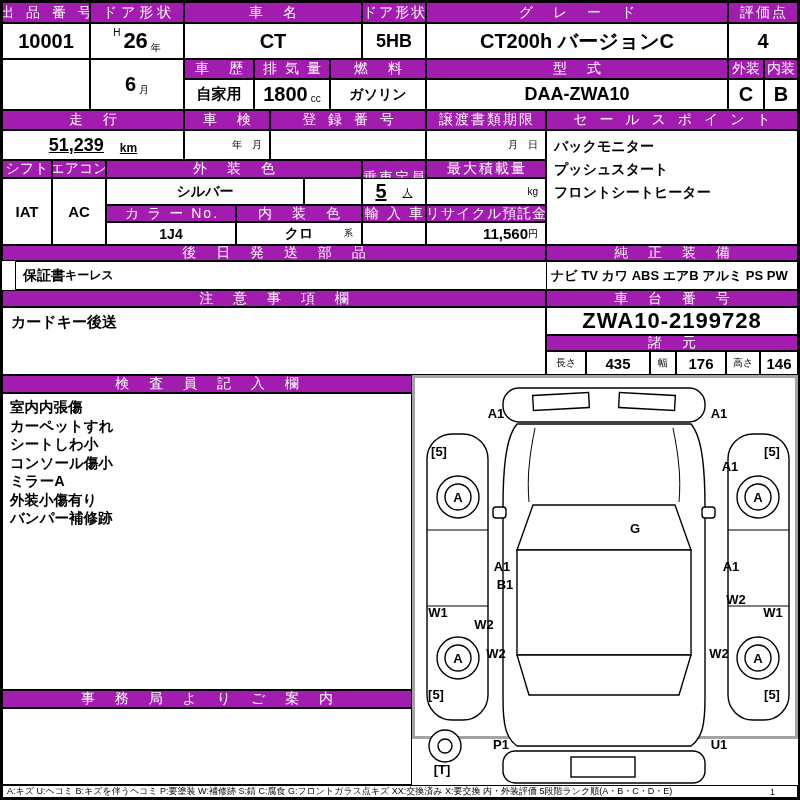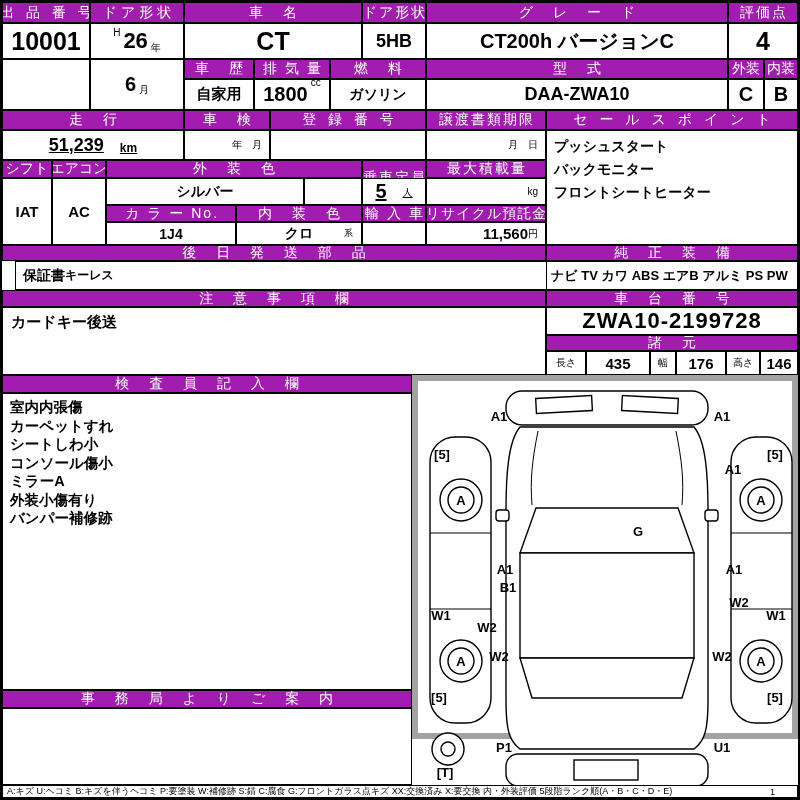--- a/index.html
+++ b/index.html
@@ -5,34 +5,34 @@
   html,body{margin:0;padding:0;background:#e8e8e8;}
   body{font-family:"Liberation Sans","DejaVu Sans",sans-serif;color:#000;}
   #sheet{position:relative;width:800px;height:800px;background:#fff;border:2px solid #000;box-sizing:border-box;overflow:hidden;}
   .cell{position:absolute;box-sizing:border-box;border:1px solid #000;display:flex;align-items:center;justify-content:center;overflow:hidden;background:#fff;white-space:nowrap;}
   .hdr{background:#a21caf;color:#fff;font-size:14px;letter-spacing:4px;text-indent:4px;font-weight:normal;}
   .sp8{letter-spacing:8px;text-indent:8px;}
   .sp2{letter-spacing:2px;text-indent:2px;}
   .left{justify-content:flex-start;padding-left:7px;}
   .right{justify-content:flex-end;padding-right:7px;}
   .topleft{align-items:flex-start;justify-content:flex-start;padding:5px 8px;}
-  .big{font-size:25px;font-weight:bold;}
+  .big{font-size:20px;font-weight:bold;}
   .f22{font-size:22px;font-weight:bold;}
   .f20{font-size:20px;font-weight:bold;}
   .f18{font-size:18px;font-weight:bold;}
   .f16{font-size:20px;font-weight:bold;}
   .f15{font-size:15px;font-weight:bold;}
   .f14{font-size:14px;font-weight:bold;}
   .f13{font-size:13px;font-weight:bold;}
   .sm{font-size:10px;font-weight:normal;}
   .xs{font-size:9px;font-weight:normal;}
   .list{display:block;padding:4px 7px;}
   .sales-line{font-size:14px;font-weight:bold;line-height:23px;}
   .note-line{font-size:14.5px;font-weight:bold;line-height:18.5px;}
-  #diagram{position:absolute;left:410px;top:373px;width:386px;height:364px;border:6px solid #a3a3a3;box-sizing:border-box;background:#fff;}
+  #diagram{position:absolute;left:410px;top:373px;width:386px;height:364px;border:3px solid #a3a3a3;box-sizing:border-box;background:#fff;}
   #diagram svg{position:absolute;left:0;top:0;}
   .marker{position:absolute;transform:translate(-50%,-50%);font-weight:bold;font-size:13px;white-space:nowrap;z-index:3;}
   .legendbar{font-size:9px;justify-content:space-between;padding:0 22px 0 4px;letter-spacing:0;}
   .gap6{gap:16px;text-decoration:underline;}
   .gap3{gap:3px;}
 </style>
 </head>
 <body>
 
 <div id="sheet">
@@ -58,21 +58,21 @@
   <div class="cell" style="left:0;top:57px;width:88px;height:51px"></div>
   <div class="cell gap3" style="left:88px;top:57px;width:94px;height:51px">
     <span class="f20">6</span>
     <span class="sm" style="align-self:flex-end;padding-bottom:12px">月</span>
   </div>
   <div class="cell hdr sp8" style="left:182px;top:57px;width:70px;height:20px">車 歴</div>
   <div class="cell f15" style="left:182px;top:77px;width:70px;height:31px">自家用</div>
   <div class="cell hdr sp2" style="left:252px;top:57px;width:76px;height:20px">排 気 量</div>
   <div class="cell gap3" style="left:252px;top:77px;width:76px;height:31px">
     <span class="f16">1800</span>
-    <span class="sm" style="align-self:flex-end;padding-bottom:21px">cc</span>
+    <span class="sm" style="align-self:flex-end;padding-bottom:5px">cc</span>
   </div>
   <div class="cell hdr sp8" style="left:328px;top:57px;width:96px;height:20px">燃 料</div>
   <div class="cell f14" style="left:328px;top:77px;width:96px;height:31px">ガソリン</div>
   <div class="cell hdr sp8" style="left:424px;top:57px;width:302px;height:20px">型 式</div>
   <div class="cell f18" style="left:424px;top:77px;width:302px;height:31px">DAA-ZWA10</div>
   <div class="cell hdr" style="left:726px;top:57px;width:36px;height:20px;letter-spacing:0;text-indent:0">外装</div>
   <div class="cell hdr" style="left:762px;top:57px;width:34px;height:20px;letter-spacing:0;text-indent:0">内装</div>
   <div class="cell f16" style="left:726px;top:77px;width:36px;height:31px">C</div>
   <div class="cell f16" style="left:762px;top:77px;width:34px;height:31px">B</div>
 
@@ -82,22 +82,22 @@
     <span style="font-size:12px;font-weight:bold;align-self:flex-end;padding-bottom:4px">km</span>
   </div>
   <div class="cell hdr sp8" style="left:182px;top:108px;width:86px;height:20px">車 検</div>
   <div class="cell right sm" style="left:182px;top:128px;width:86px;height:30px">年　月</div>
   <div class="cell hdr" style="left:268px;top:108px;width:156px;height:20px">登 録 番 号</div>
   <div class="cell" style="left:268px;top:128px;width:156px;height:30px"></div>
   <div class="cell hdr sp2" style="left:424px;top:108px;width:120px;height:20px">譲渡書類期限</div>
   <div class="cell right sm" style="left:424px;top:128px;width:120px;height:30px">月　日</div>
   <div class="cell hdr" style="left:544px;top:108px;width:252px;height:20px">セ ー ル ス ポ イ ン ト</div>
   <div class="cell list" style="left:544px;top:128px;width:252px;height:115px">
+      <div class="sales-line">バックモニター</div>
       <div class="sales-line">プッシュスタート</div>
-      <div class="sales-line">バックモニター</div>
       <div class="sales-line">フロントシートヒーター</div>
     </div>
 
   <div class="cell hdr" style="left:0;top:158px;width:50px;height:18px;letter-spacing:0;text-indent:0">シフト</div>
   <div class="cell f15" style="left:0;top:176px;width:50px;height:67px">IAT</div>
   <div class="cell hdr" style="left:50px;top:158px;width:54px;height:18px;letter-spacing:0;text-indent:0">エアコン</div>
   <div class="cell f15" style="left:50px;top:176px;width:54px;height:67px">AC</div>
   <div class="cell hdr sp8" style="left:104px;top:158px;width:256px;height:18px">外 装 色</div>
   <div class="cell f14" style="left:104px;top:176px;width:198px;height:27px">シルバー</div>
   <div class="cell" style="left:302px;top:176px;width:58px;height:27px"></div>

